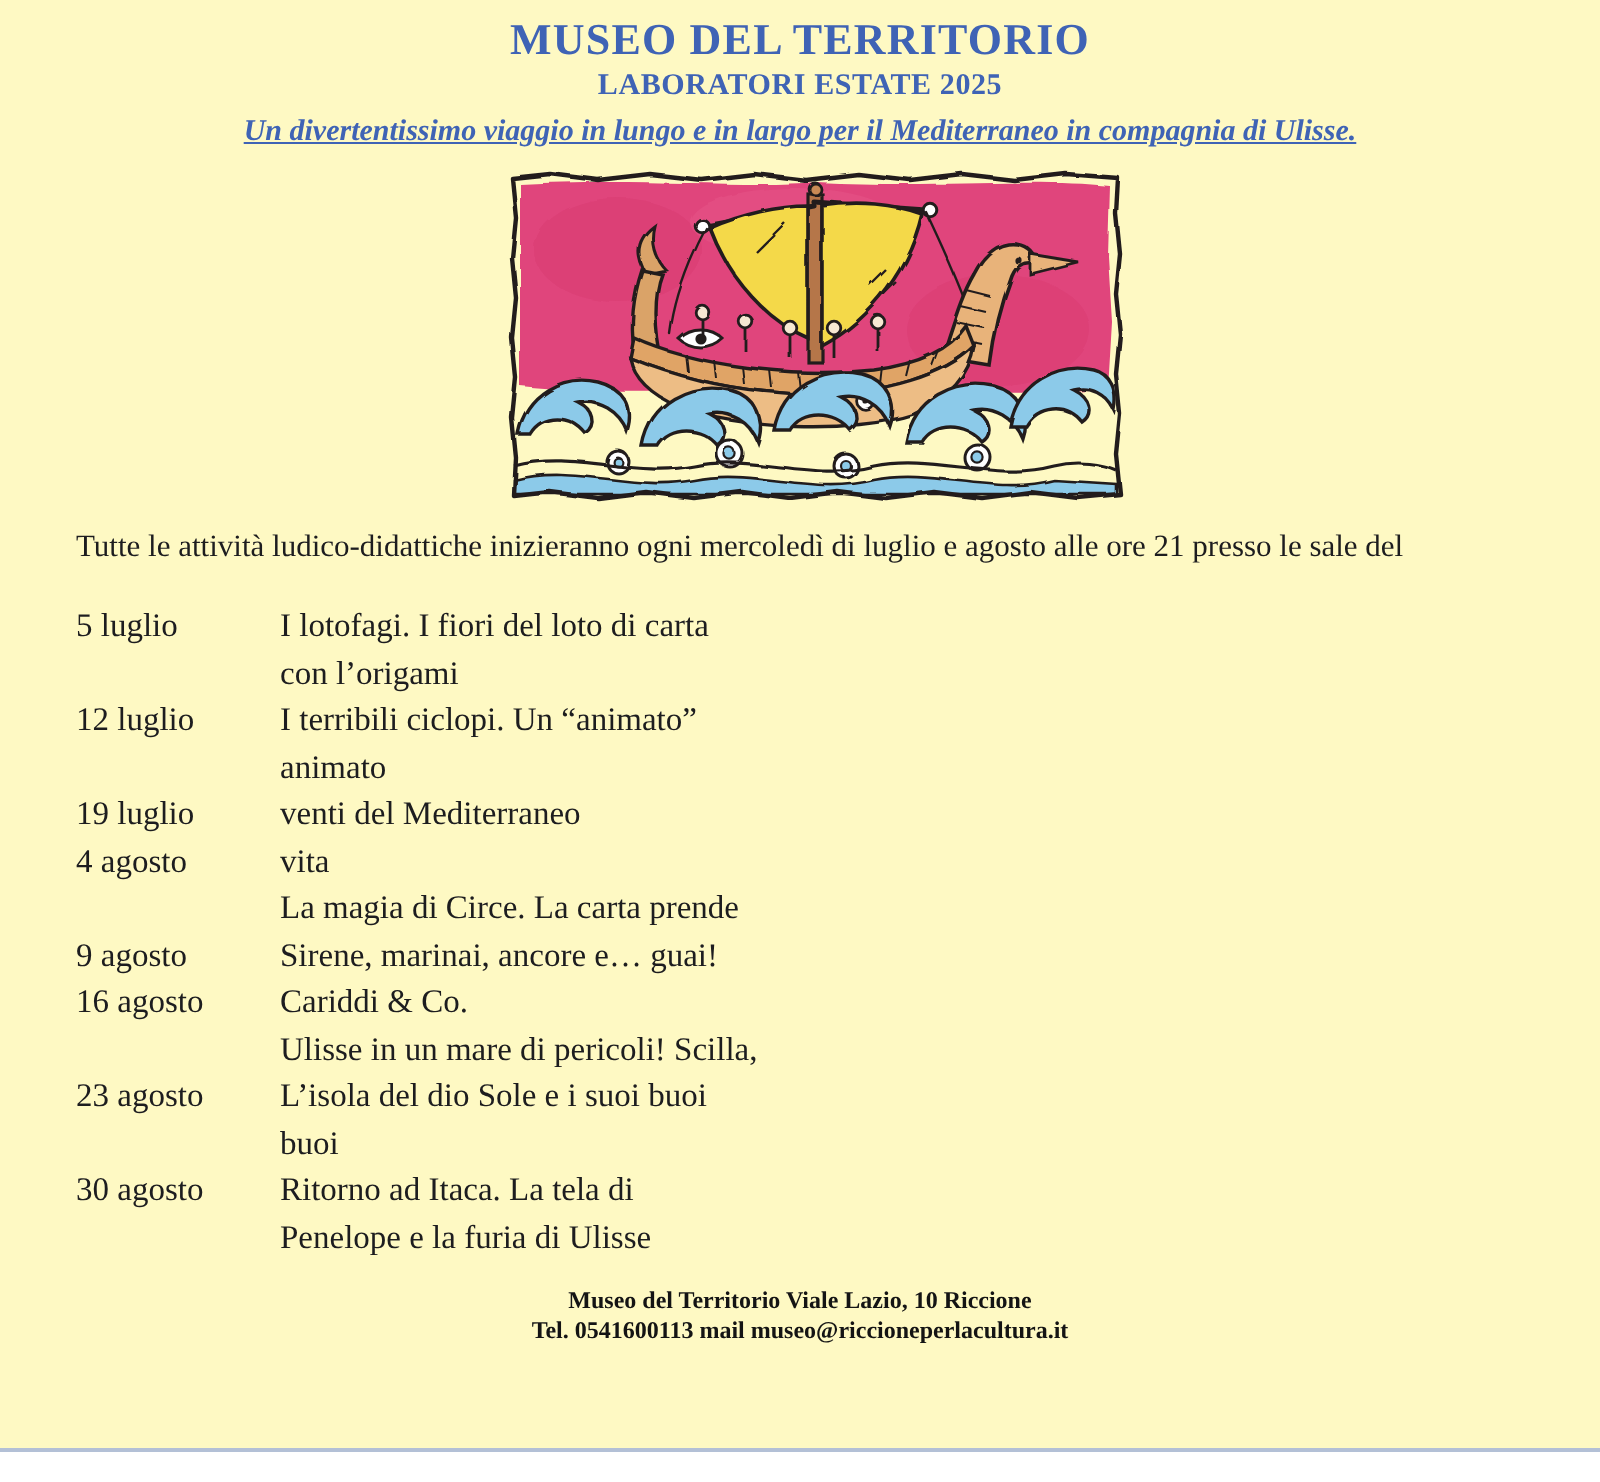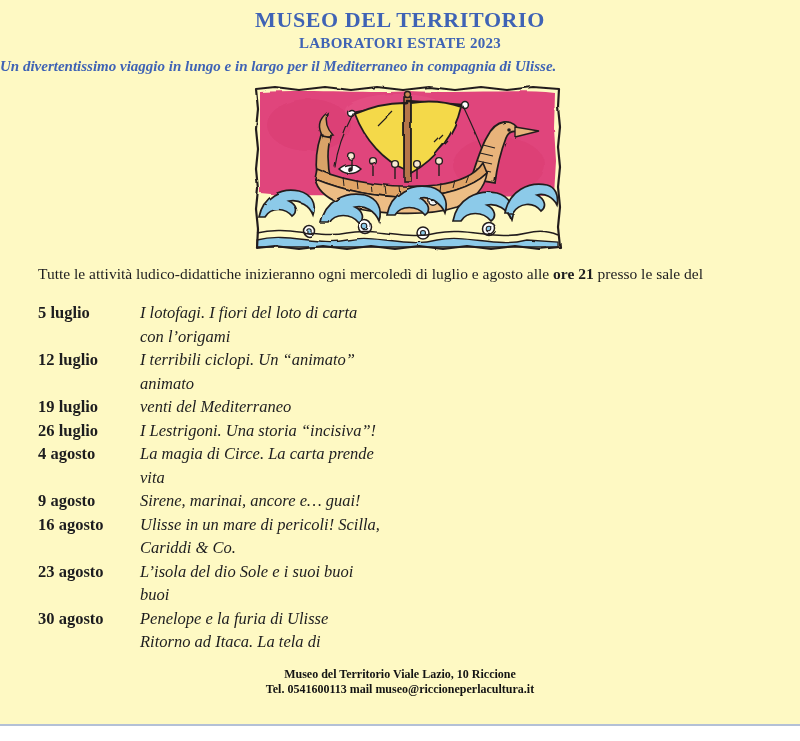--- a/index.html
+++ b/index.html
@@ -24,52 +24,53 @@
   .subtitle {
     margin-top: 2px;
     text-align: center;
     font-size: 15px;
     font-weight: bold;
     letter-spacing: 0.3px;
     color: #3f63b5;
   }
   .tagline {
     margin-top: 6px;
-    text-align: left;
+    text-align: center;
     font-size: 15px;
     font-weight: bold;
     font-style: italic;
     color: #3f63b5;
+    text-decoration: underline;
   }
   .illustration-wrap {
     margin: 8px 0 0 247px;
     width: 322px;
     height: 170px;
   }
   .intro {
     margin: 9px 0 0 38px;
     font-size: 15.5px;
     line-height: 24px;
   }
   .intro-line { white-space: nowrap; }
-  .intro b { font-weight: bold; }
+  .intro b { font-weight: normal; }
   .dotted { border-bottom: 2px dotted #97a0c4; }
   .schedule {
     margin: 15px 0 0 38px;
     font-size: 16.5px;
     line-height: 23.5px;
   }
   .schedule .row { display: flex; align-items: flex-start; }
   .schedule .date {
     width: 102px;
-    font-weight: bold;
+    font-weight: normal;
     white-space: nowrap;
     flex-shrink: 0;
   }
-  .schedule .desc { white-space: nowrap; font-style: italic; }
+  .schedule .desc { white-space: nowrap; }
   .footer {
     margin-top: 13px;
     text-align: center;
     font-size: 12px;
     font-weight: bold;
     line-height: 15px;
     color: #141414;
   }
   .bottom-edge {
     position: absolute;
@@ -77,21 +78,21 @@
     width: 100%; height: 2px;
     background: #b3c0d6;
   }
 </style>
 </head>
 <body>
 
 <div class="page">
 
   <div class="title">MUSEO DEL TERRITORIO</div>
-  <div class="subtitle">LABORATORI ESTATE 2023</div>
+  <div class="subtitle">LABORATORI ESTATE 2025</div>
   <div class="tagline">Un divertentissimo viaggio in lungo e in largo per il Mediterraneo in compagnia di Ulisse.</div>
 
   <div class="illustration-wrap">
     <svg viewBox="0 0 322 170" width="322" height="170">
       <defs>
         <filter id="rough" x="-5%" y="-5%" width="110%" height="110%">
           <feTurbulence type="fractalNoise" baseFrequency="0.055" numOctaves="2" result="n"></feTurbulence>
           <feDisplacementMap in="SourceGraphic" in2="n" scale="2.6"></feDisplacementMap>
         </filter>
       </defs>
@@ -193,57 +194,51 @@
         <div>animato</div>
       </div>
     </div>
     <div class="row">
       <div class="date">19 luglio</div>
       <div class="desc">
         <div>venti del Mediterraneo</div>
       </div>
     </div>
     <div class="row">
-      <div class="date">26 luglio</div>
-      <div class="desc">
-        <div>I Lestrigoni. Una storia “incisiva”!</div>
-      </div>
-    </div>
-    <div class="row">
       <div class="date">4 agosto</div>
       <div class="desc">
+        <div>vita</div>
         <div>La magia di Circe. La carta prende</div>
-        <div>vita</div>
       </div>
     </div>
     <div class="row">
       <div class="date">9 agosto</div>
       <div class="desc">
         <div>Sirene, marinai, ancore e… guai!</div>
       </div>
     </div>
     <div class="row">
       <div class="date">16 agosto</div>
       <div class="desc">
+        <div>Cariddi &amp; Co.</div>
         <div>Ulisse in un mare di pericoli! Scilla,</div>
-        <div>Cariddi &amp; Co.</div>
       </div>
     </div>
     <div class="row">
       <div class="date">23 agosto</div>
       <div class="desc">
         <div>L’isola del dio Sole e i suoi buoi</div>
         <div>buoi</div>
       </div>
     </div>
     <div class="row">
       <div class="date">30 agosto</div>
       <div class="desc">
+        <div>Ritorno ad Itaca. La tela di</div>
         <div>Penelope e la furia di Ulisse</div>
-        <div>Ritorno ad Itaca. La tela di</div>
       </div>
     </div>
   </div>
 
   <div class="footer">
     <div>Museo del Territorio Viale Lazio, 10 Riccione</div>
     <div>Tel. 0541600113 mail museo@riccioneperlacultura.it</div>
 
   </div>
 

